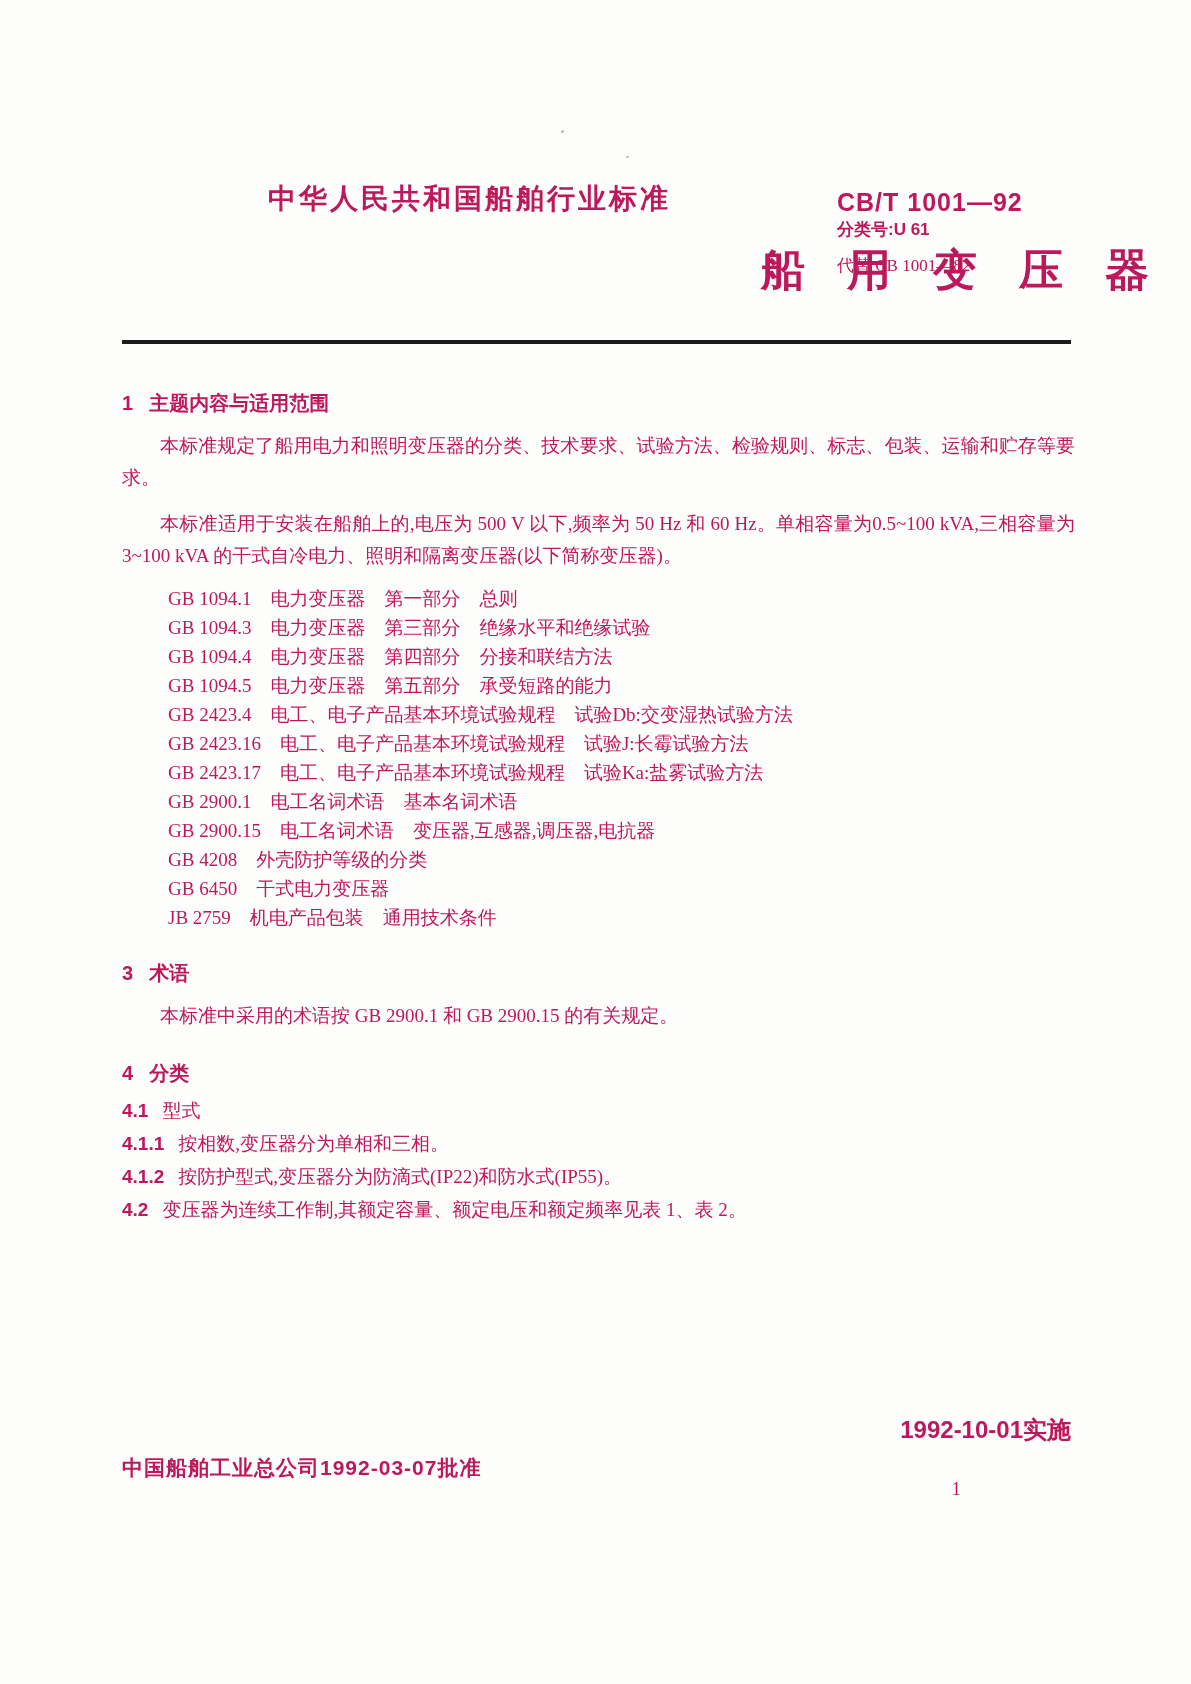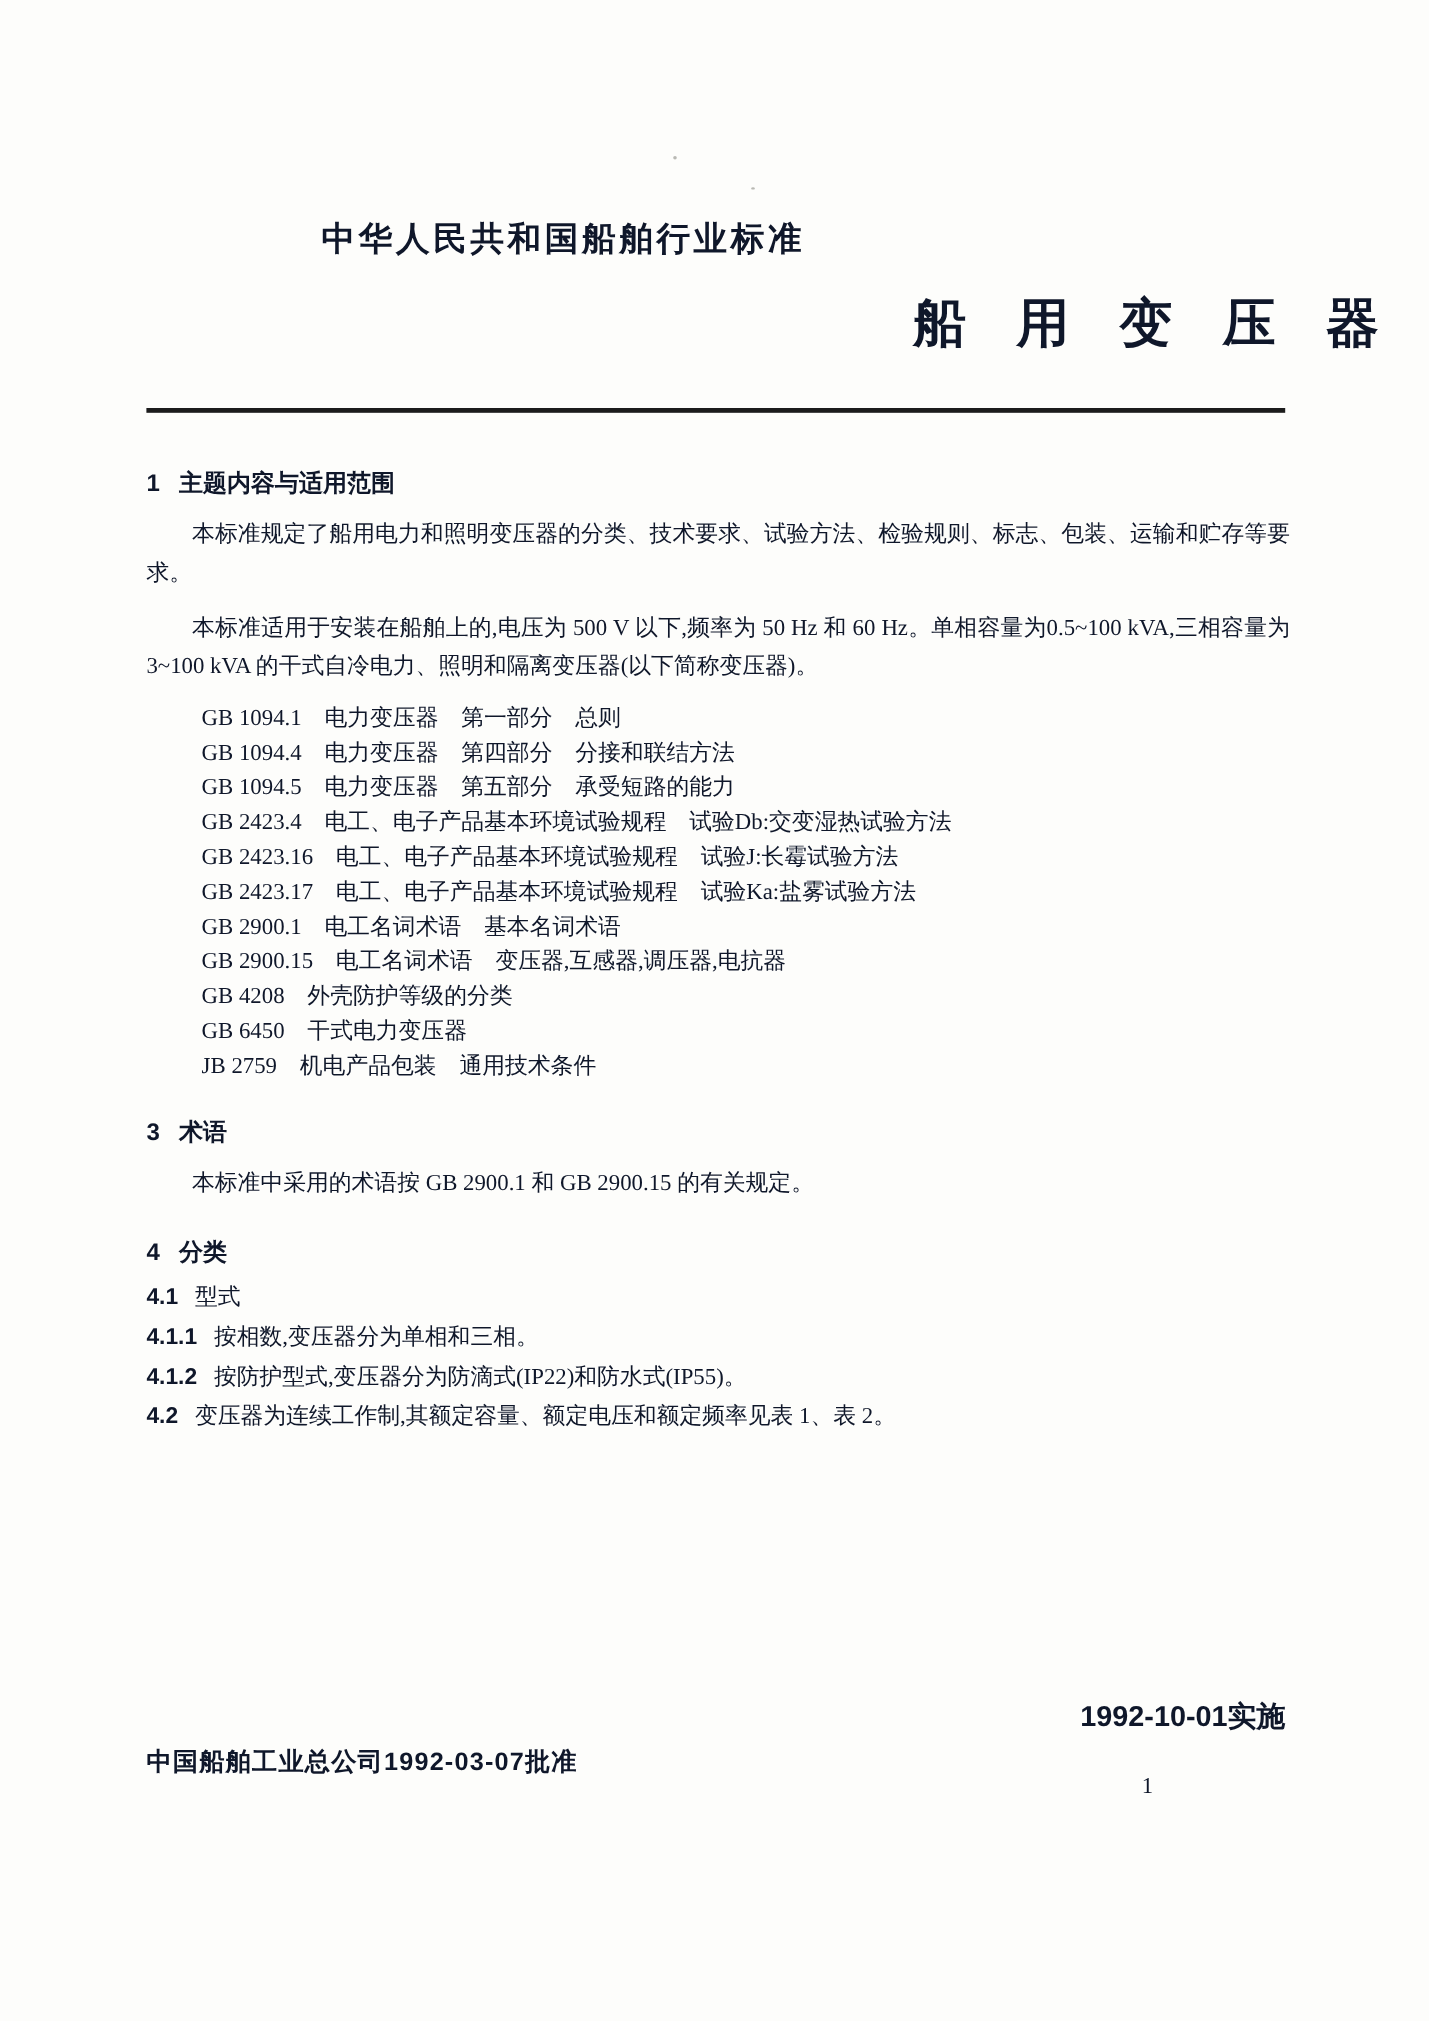--- a/index.html
+++ b/index.html
@@ -6,21 +6,21 @@
     margin: 0;
     padding: 0;
     background: #ffffff;
   }
   .page {
     position: relative;
     width: 1191px;
     height: 1684px;
     margin: 0 auto;
     background: #fdfdfb;
-    color: #0f172a;
+    color: #be185d;
     font-family: "Liberation Serif", serif;
     overflow: hidden;
   }
 
   
   .header {
     position: relative;
     padding-top: 182px;
     margin: 0 120px 0 122px;
   }
@@ -153,36 +153,42 @@
 </head>
 <body>
 
 <div class="page">
 
   <span class="speck speck-1"></span>
   <span class="speck speck-2"></span>
 
   <div class="header">
     <div class="std-line">中华人民共和国船舶行业标准</div>
+    <div class="header-right">
+      <div class="std-code">CB/T 1001—92</div>
+      <div class="std-class">分类号:U 61</div>
+      <div class="std-replaces">代替 CB 1001—82</div>
+    </div>
   </div>
 
   <div class="doc-title">船用变压器</div>
 
   <div class="rule"></div>
 
   <div class="body-content">
 
     <div class="sec-heading mt-s1">
       <span class="sec-num">1</span><span>主题内容与适用范围</span>
     </div>
     <p class="para">本标准规定了船用电力和照明变压器的分类、技术要求、试验方法、检验规则、标志、包装、运输和贮存等要求。</p>
     <p class="para">本标准适用于安装在船舶上的,电压为 500 V 以下,频率为 50 Hz 和 60 Hz。单相容量为0.5~100 kVA,三相容量为 3~100 kVA 的干式自冷电力、照明和隔离变压器(以下简称变压器)。</p>
 
     <div class="ref-list">
       <div class="ref-item">GB 1094.1　电力变压器　第一部分　总则</div>
+      <div class="ref-item">GB 1094.3　电力变压器　第三部分　绝缘水平和绝缘试验</div>
       <div class="ref-item">GB 1094.4　电力变压器　第四部分　分接和联结方法</div>
       <div class="ref-item">GB 1094.5　电力变压器　第五部分　承受短路的能力</div>
       <div class="ref-item">GB 2423.4　电工、电子产品基本环境试验规程　试验Db:交变湿热试验方法</div>
       <div class="ref-item">GB 2423.16　电工、电子产品基本环境试验规程　试验J:长霉试验方法</div>
       <div class="ref-item">GB 2423.17　电工、电子产品基本环境试验规程　试验Ka:盐雾试验方法</div>
       <div class="ref-item">GB 2900.1　电工名词术语　基本名词术语</div>
       <div class="ref-item">GB 2900.15　电工名词术语　变压器,互感器,调压器,电抗器</div>
       <div class="ref-item">GB 4208　外壳防护等级的分类</div>
       <div class="ref-item">GB 6450　干式电力变压器</div>
       <div class="ref-item">JB 2759　机电产品包装　通用技术条件</div>

